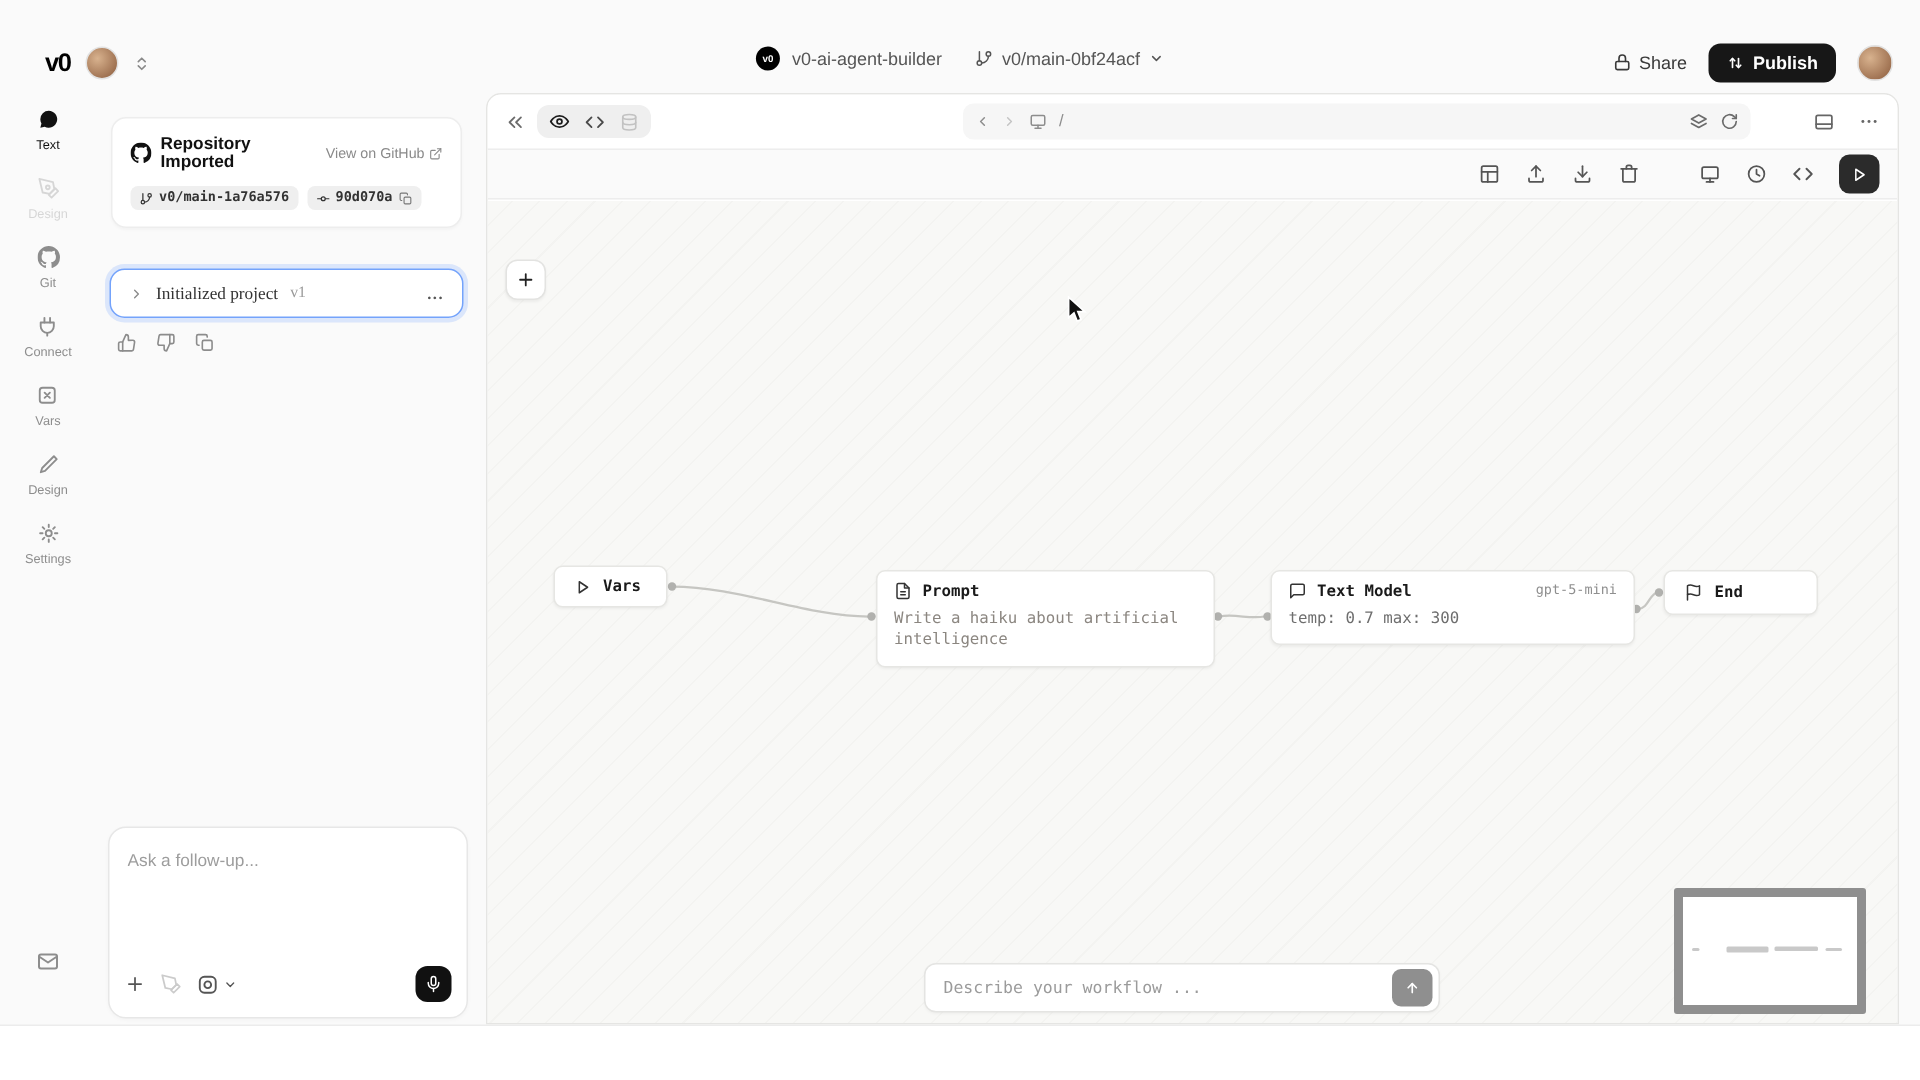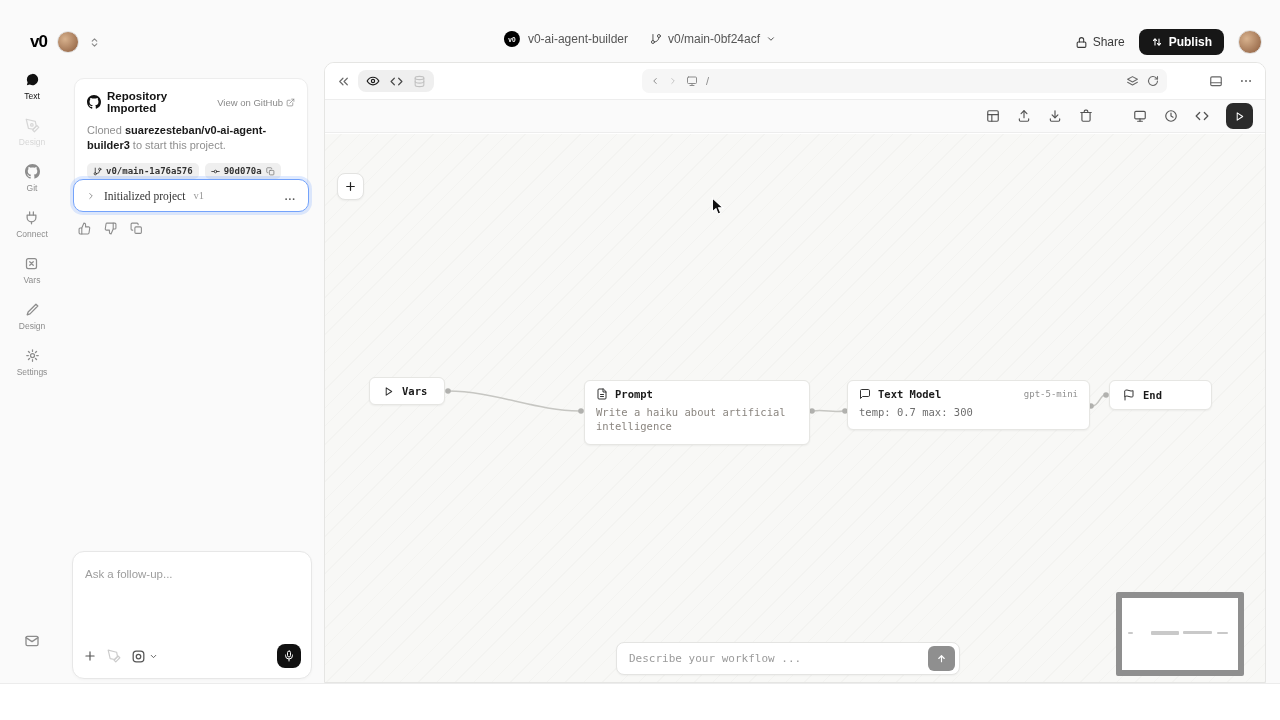--- a/index.html
+++ b/index.html
@@ -12,21 +12,21 @@
   .top { position:absolute; top:0; left:0; right:0; height:62px; display:flex; align-items:center; }
   .top-left { position:absolute; left:30px; top:31px; display:flex; align-items:center; gap:10px; }
   .logo { font-weight:900; font-size:17px; letter-spacing:-1px; color:#000; }
   .avatar { width:22px; height:22px; border-radius:50%; background:radial-gradient(circle at 35% 35%, #d8b28e, #8a5a3b); border:1px solid #e2e2e2; }
   .updown { color:#8a8a8a; cursor:pointer; }
   .top-center { position:absolute; left:50%; top:31px; transform:translateX(-50%); display:flex; align-items:center; gap:22px; }
   .proj { display:flex; align-items:center; gap:8px; color:#555; font-size:12px;justify-content:flex-end; }
   .proj-dot { width:16px; height:16px; border-radius:50%; background:#000; color:#fff; display:flex; align-items:center; justify-content:center; font-size:6.5px; font-weight:bold; }
   .branch { display:flex; align-items:center; gap:6px; color:#555; font-size:12px; cursor:pointer; }
   .top-right { position:absolute; right:18px; top:29px; display:flex; align-items:center; gap:14px; }
-  .share { display:flex; align-items:flex-end; gap:5px; font-size:12px; color:#3a3a3a; cursor:pointer; }
+  .share { display:flex; align-items:flex-start; gap:5px; font-size:12px; color:#3a3a3a; cursor:pointer; }
   .publish { display:flex; align-items:center; gap:6px; background:#171717; color:#fff; font-size:12px; font-weight:600; border:none; border-radius:8px; padding:6px 12px; cursor:pointer; }
 
   
   .rail { position:absolute; left:0; top:62px; width:64px; bottom:0; display:flex; flex-direction:column; align-items:center; padding-top:10px; gap:17px; }
   .rail-item { display:flex; flex-direction:column; align-items:center; gap:4px; color:#8d8d8d; font-size:8.5px; cursor:pointer; }
   .rail-item.active { color:#111; }
   .rail-item.faded { opacity:.32; }
   .rail-mail { position:absolute; left:0; width:64px; bottom:34px; display:flex; justify-content:center; color:#8d8d8d; cursor:pointer; }
 
   
@@ -205,21 +205,20 @@
         <span class="repo-title">Repository Imported</span>
         <span class="repo-link">
           <span>View on GitHub</span>
           <svg class="ic" width="9" height="9" viewBox="0 0 24 24" fill="none" stroke="currentColor" stroke-width="2" stroke-linecap="round" stroke-linejoin="round">
               <path d="M18 13v6a2 2 0 0 1-2 2H5a2 2 0 0 1-2-2V8a2 2 0 0 1 2-2h6"></path>
               <polyline points="15 3 21 3 21 9"></polyline>
               <line x1="10" y1="14" x2="21" y2="3"></line>
             </svg>
         </span>
       </div>
-      <p class="repo-body"><span>Cloned </span><b>suarezesteban/v0-ai-agent-builder3</b><span> to start this project.</span></p>
       <div class="badges">
         <span class="badge">
           <svg class="ic" width="9" height="9" viewBox="0 0 24 24" fill="none" stroke="currentColor" stroke-width="2.2" stroke-linecap="round" stroke-linejoin="round">
               <line x1="6" y1="3" x2="6" y2="15"></line>
               <circle cx="18" cy="6" r="3"></circle>
               <circle cx="6" cy="18" r="3"></circle>
               <path d="M18 9a9 9 0 0 1-9 9"></path>
             </svg>
           <span>v0/main-1a76a576</span>
         </span>

